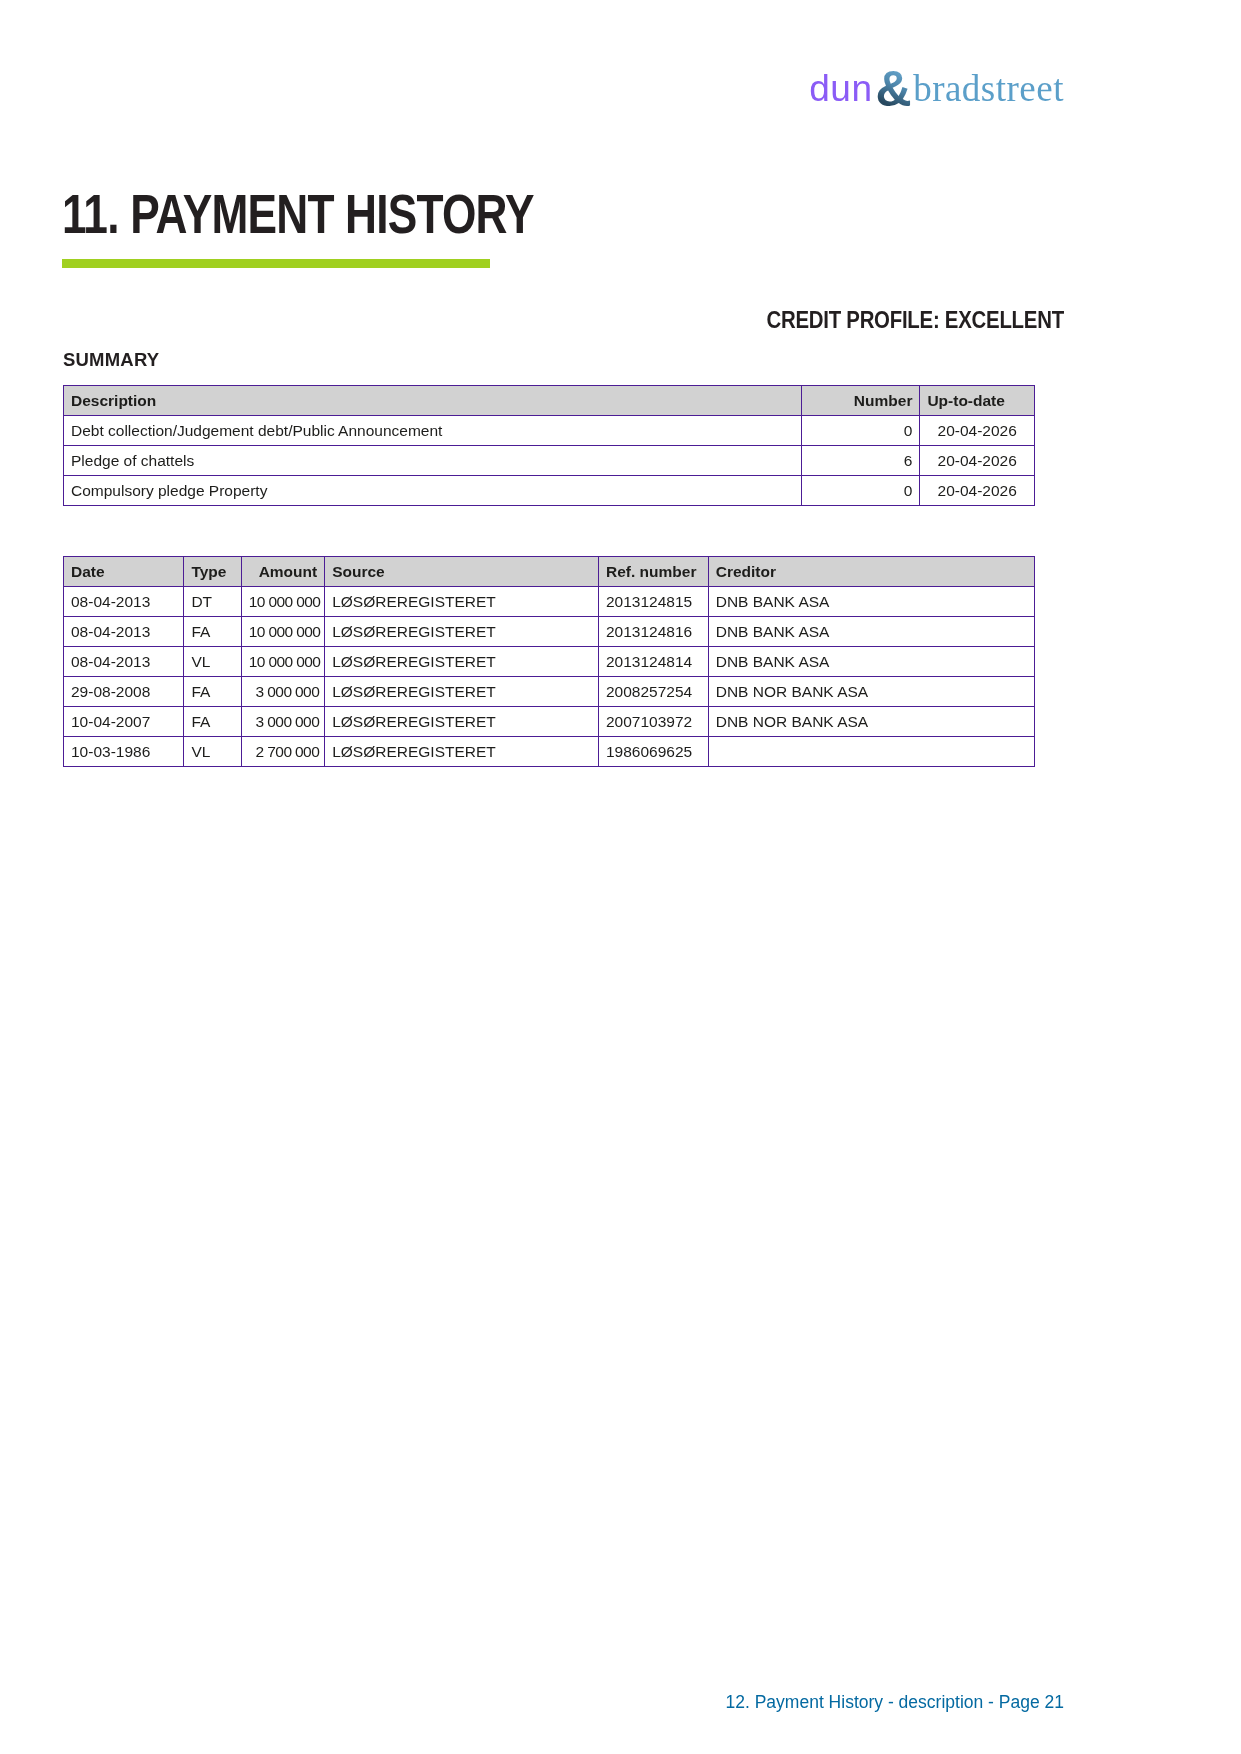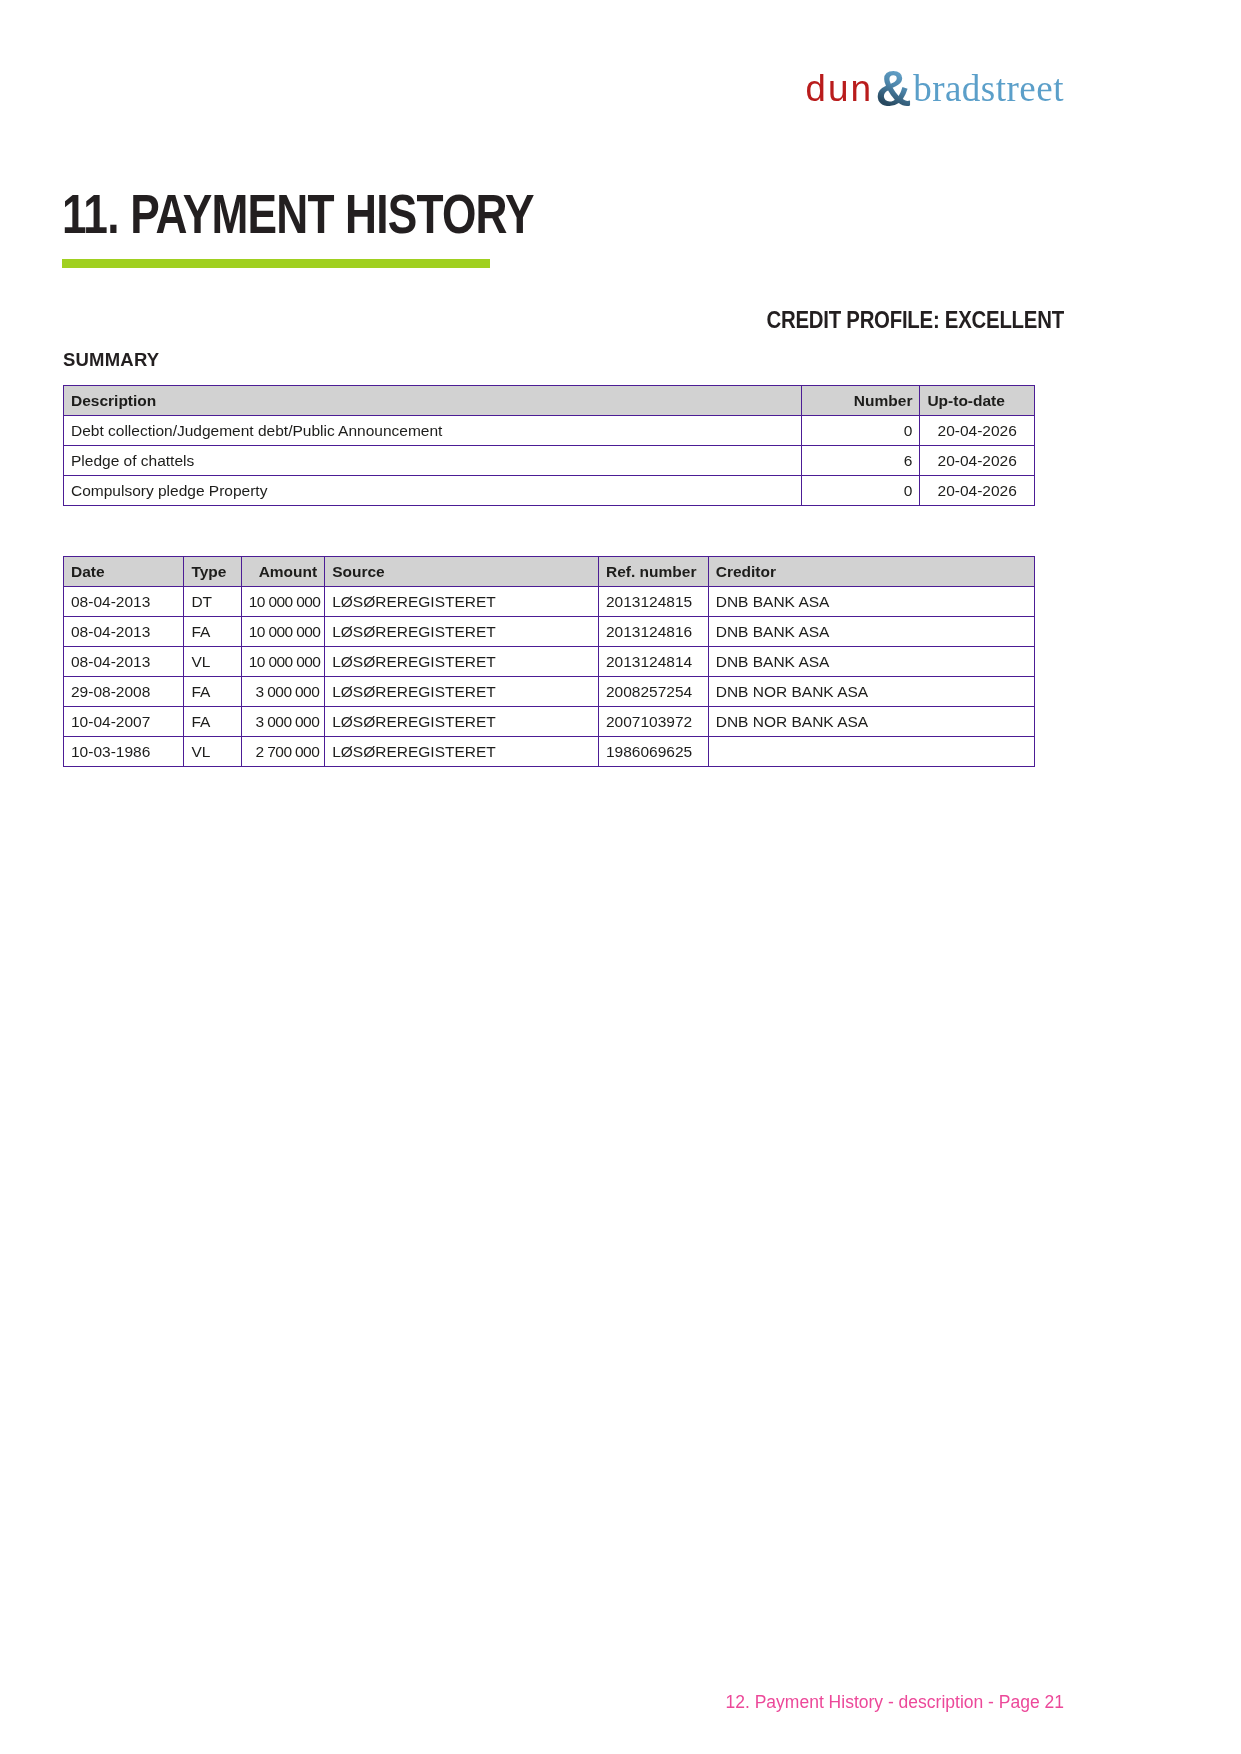--- a/index.html
+++ b/index.html
@@ -123,31 +123,31 @@
   .details-table th:nth-child(5) { width: 11.3%; }
   .details-table th:nth-child(6) { width: 33.6%; }
   .details-table td:nth-child(3) { text-align: right; letter-spacing: -0.6px; padding-right: 5px; }
 
   
   .footer {
     position: absolute;
     top: 1692px;
     right: 177px;
     font-size: 17.5px;
-    color: #ec4899;
+    color: #0369a1;
     white-space: nowrap;
   }
 </style>
 </head>
 <body>
 
 <div class="page">
 
   <div class="logo">
-    <span class="logo-dun" style="color: #b91c1c; font-family: Liberation Mono, monospace;">dun</span><span class="logo-amp">&amp;</span><span class="logo-brad" style="color: rgb(91, 159, 201); font-family: Liberation Serif, serif;">bradstreet</span>
+    <span class="logo-dun" style="color: #8b5cf6;">dun</span><span class="logo-amp">&amp;</span><span class="logo-brad" style="color: rgb(91, 159, 201); font-family: Liberation Serif, serif;">bradstreet</span>
   </div>
 
   <div class="title-block">
     <div class="page-title">11. PAYMENT HISTORY</div>
     <div class="title-rule" style="background: rgb(160, 208, 32);"></div>
   </div>
 
   <div class="credit-profile">
     <span>CREDIT PROFILE: EXCELLENT</span>
   </div>

